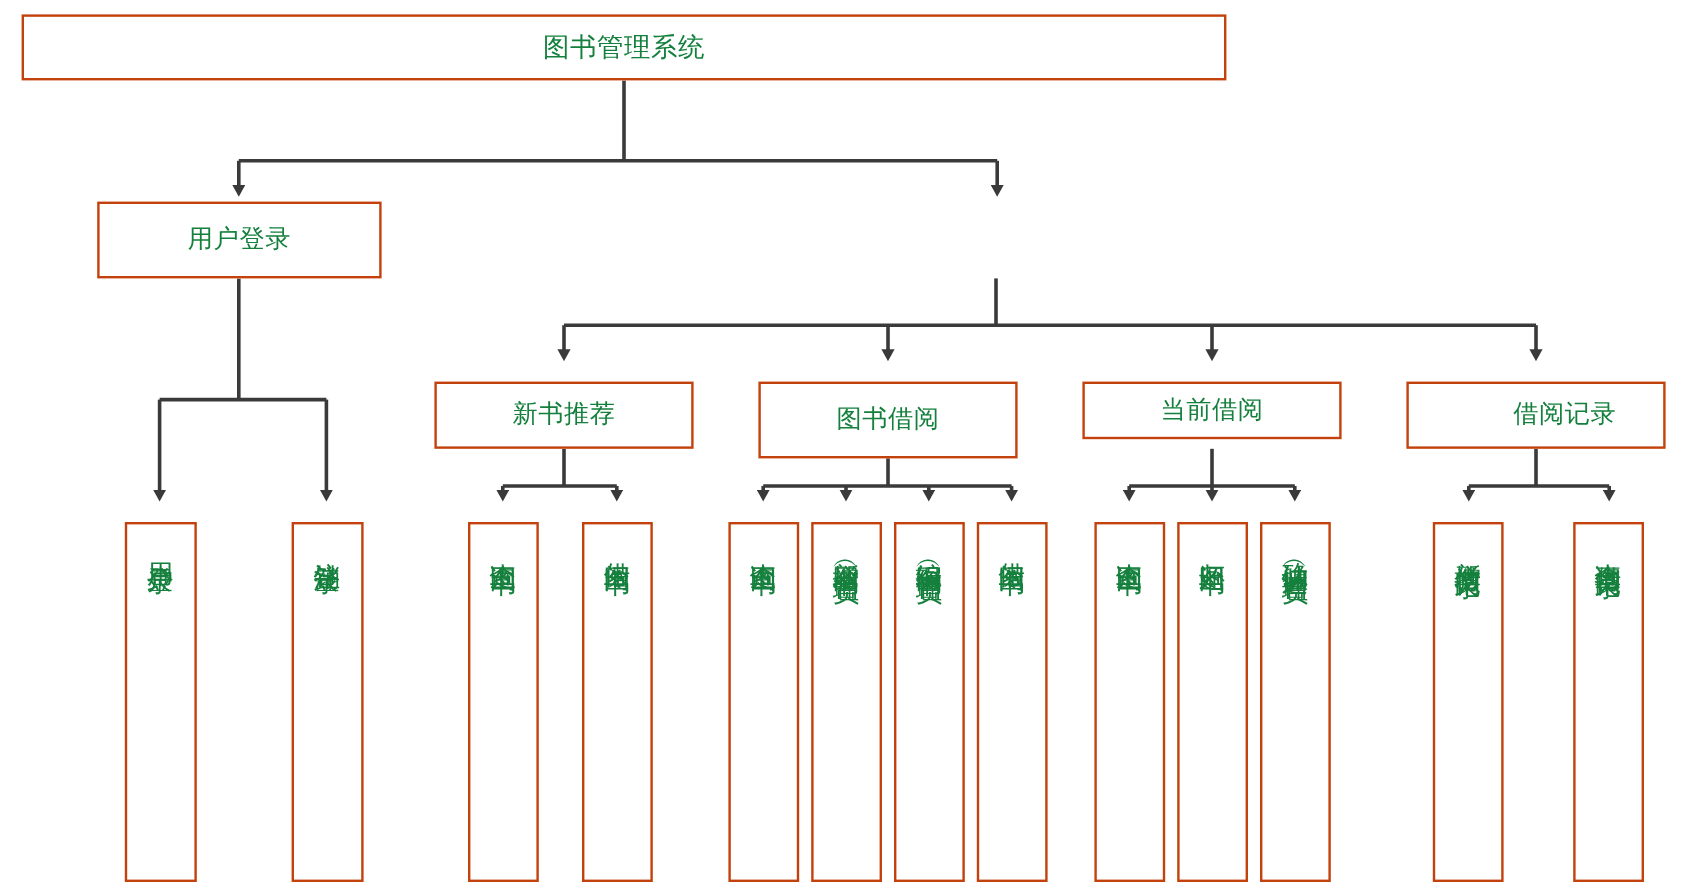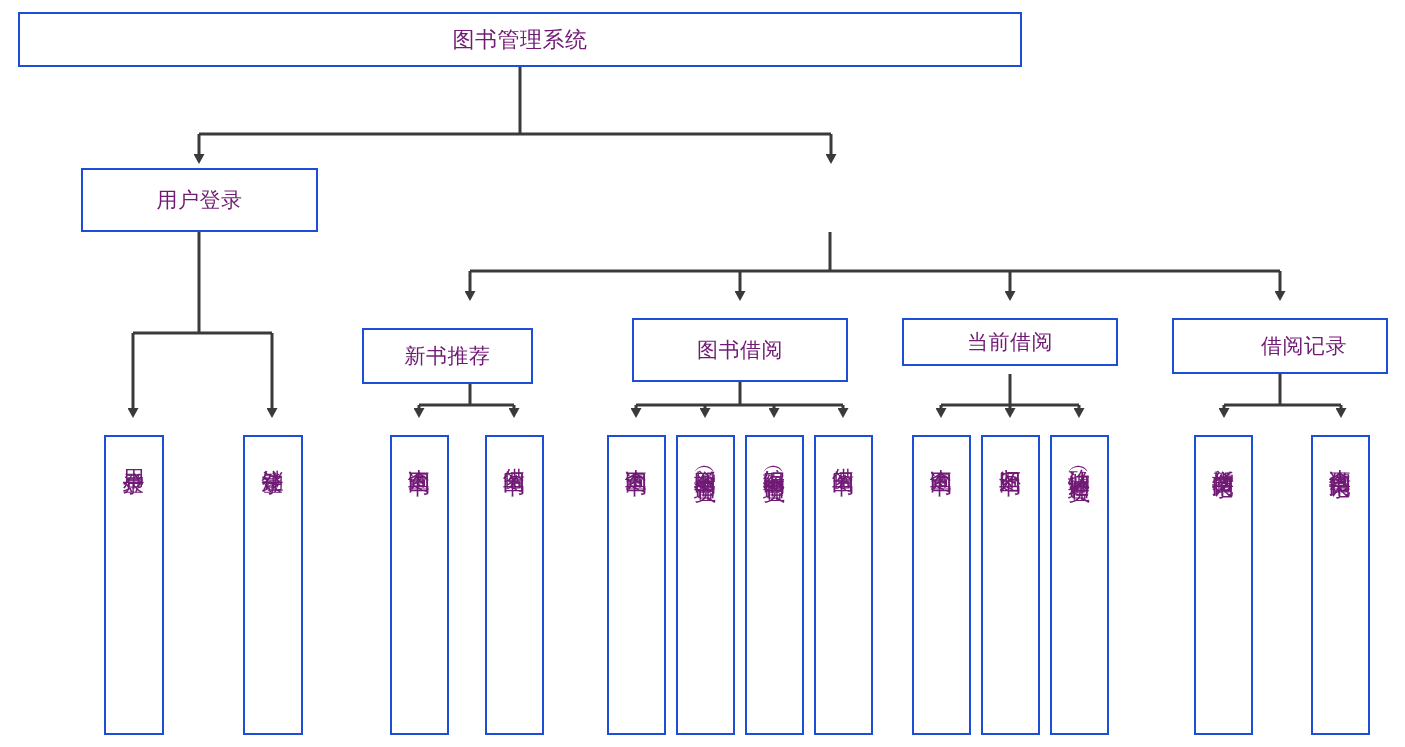--- a/index.html
+++ b/index.html
@@ -23,25 +23,25 @@
     left: 0;
     top: 0;
     width: 1405px;
     height: 747px;
     pointer-events: none;
   }
   .node {
     position: absolute;
     box-sizing: border-box;
     background: #ffffff;
-    border: 2px solid #1d4ed8;
+    border: 2px solid #c2410c;
     display: flex;
     align-items: center;
     justify-content: center;
-    color: #701a75;
+    color: #15803d;
     z-index: 2;
   }
   .node .lbl {
     display: block;
     text-align: center;
     line-height: 1.18;
     letter-spacing: 0.5px;
   }
   
   .node.horiz .lbl {
@@ -131,21 +131,21 @@
   </svg>
 
   <div class="node horiz root" style="left:18px; top:12px; width:1004px; height:55px;">
     <span class="lbl">图书管理系统</span>
   </div>
 
   <div class="node horiz" style="left:81px; top:168px; width:237px; height:64px;">
     <span class="lbl">用户登录</span>
   </div>
 
-  <div class="node horiz" style="left:362px; top:328px; width:171px; height:56px;">
+  <div class="node horiz" style="left:362px; top:318px; width:216px; height:56px;">
     <span class="lbl">新书推荐</span>
   </div>
   <div class="node horiz" style="left:632px; top:318px; width:216px; height:64px;">
     <span class="lbl">图书借阅</span>
   </div>
   <div class="node horiz" style="left:902px; top:318px; width:216px; height:48px;">
     <span class="lbl">当前借阅</span>
   </div>
   <div class="node horiz" style="left:1172px; top:318px; width:216px; height:56px;padding-left:48px;">
     <span class="lbl">借阅记录</span>

